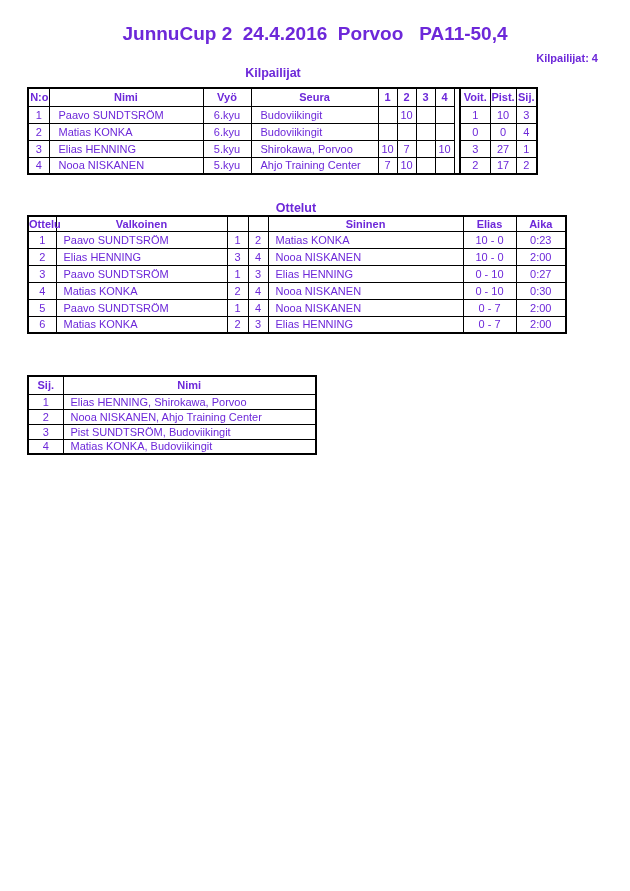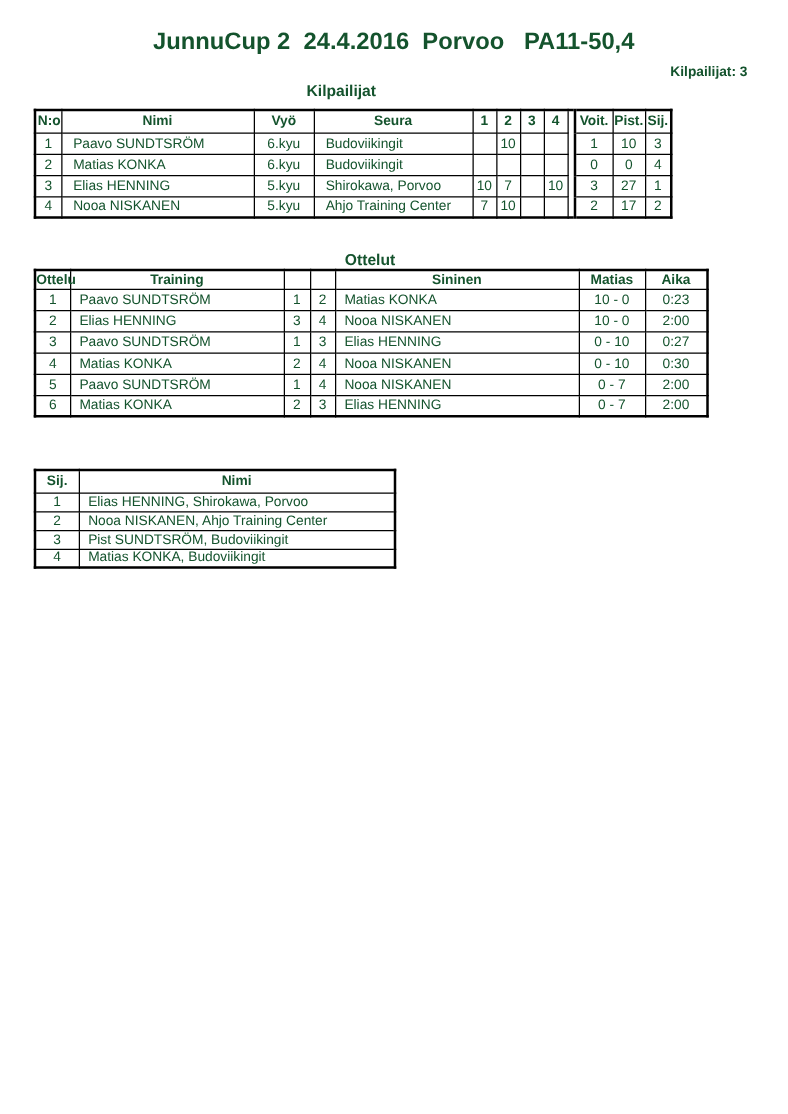--- a/index.html
+++ b/index.html
@@ -2,21 +2,21 @@
 <html><head>
 <meta charset="utf-8">
 <style>
   * { box-sizing: border-box; }
   html, body { margin: 0; padding: 0; background: #ffffff; }
   .page {
     position: relative;
     width: 630px;
     height: 891px;
     background: #ffffff;
-    color: #14532d;
+    color: #6d28d9;
     font-family: "Liberation Sans", "DejaVu Sans", sans-serif;
     overflow: hidden;
   }
   .title {
     position: absolute;
     top: 24px; left: 0; width: 630px;
     text-align: center;
     font-size: 19px;
     font-weight: 700;
     white-space: pre;
@@ -80,21 +80,21 @@
   #t3 { left: 27px; top: 375px; width: 288px; }
   #t3 th { height: 18px; }
   #t3 td { height: 15px; }
 </style>
 </head>
 <body>
 
 <div class="page">
 
   <div class="title">JunnuCup 2  24.4.2016  Porvoo   PA11-50,4</div>
-  <div class="count">Kilpailijat: 3</div>
+  <div class="count">Kilpailijat: 4</div>
 
   <div class="sec-heading" id="h-kilpailijat">Kilpailijat</div>
 
   <table id="t1">
     <colgroup>
       <col style="width:21px">
         <col style="width:154px">
         <col style="width:48px">
         <col style="width:127px">
       <col style="width:19px">
@@ -188,25 +188,25 @@
         <col style="width:171px">
         <col style="width:21px">
         <col style="width:20px">
       <col style="width:195px">
         <col style="width:53px">
         <col style="width:50px">
     </colgroup>
     <tbody>
         <tr>
       <th>Ottelu</th>
-      <th>Training</th>
+      <th>Valkoinen</th>
       <th></th>
       <th></th>
       <th>Sininen</th>
-      <th>Matias</th>
+      <th>Elias</th>
       <th>Aika</th>
     </tr>
     <tr>
       <td>1</td>
       <td class="l7">Paavo SUNDTSRÖM</td>
       <td>1</td>
       <td>2</td>
       <td class="l7">Matias KONKA</td>
       <td>10 - 0</td>
       <td>0:23</td>

